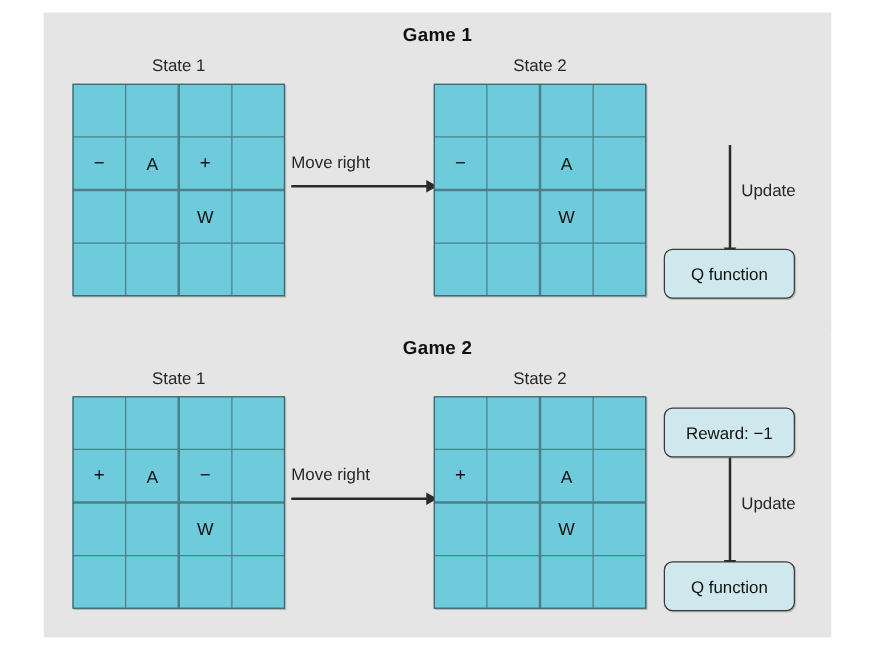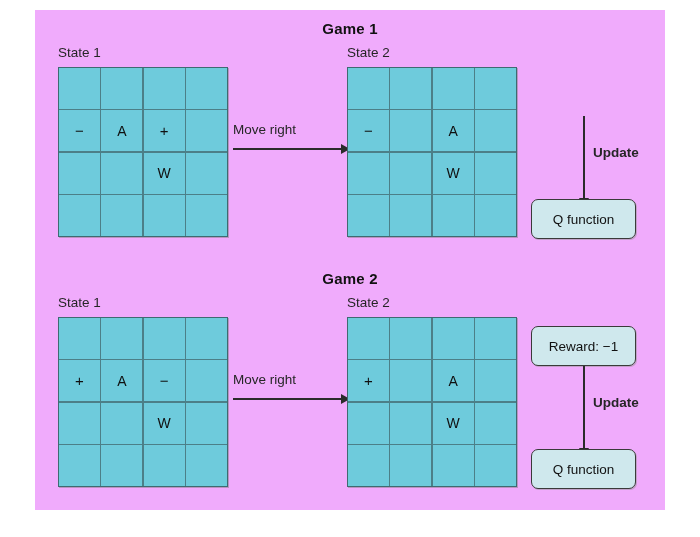--- a/index.html
+++ b/index.html
@@ -13,40 +13,41 @@
     position: relative;
     font-family: "Liberation Sans", sans-serif;
     color: #1a1a1a;
     overflow: hidden;
   }
 
   .panel {
     position: absolute;
     left: 35px;
     width: 630px;
-    background: #f0abfc;
+    background: #e5e5e5;
   }
   #panel-game-1 { top: 10px;  height: 255px; }
   #panel-game-2 { top: 260px; height: 250px; }
 
   .game-title {
     position: absolute;
     left: 0;
     width: 100%;
     text-align: center;
     font-size: 15px;
     font-weight: bold;
     color: #111111;
     letter-spacing: 0.2px;
   }
 
   .state-label {
     position: absolute;
     font-size: 13.5px;
     color: #262626;
+    text-align: center;
     white-space: nowrap;
   }
 
   
   .grid {
     position: absolute;
     width: 170px;
     height: 170px;
     display: grid;
     grid-template-columns: repeat(4, 1fr);
@@ -128,21 +129,20 @@
     width: 0; height: 0;
     border-left: 5px solid transparent;
     border-right: 5px solid transparent;
     border-top: 9px solid #2b2b2b;
   }
   .update-label {
     position: absolute;
     font-size: 13.5px;
     color: #262626;
     white-space: nowrap;
-    font-weight: bold;
   }
 </style>
 </head>
 <body>
 
 <div class="panel" id="panel-game-1">
 
   <div class="game-title" style="top:10px;">Game 1</div>
 
   <div class="state-label" style="left:23px; top:35px; width:170px;">State 1</div>

